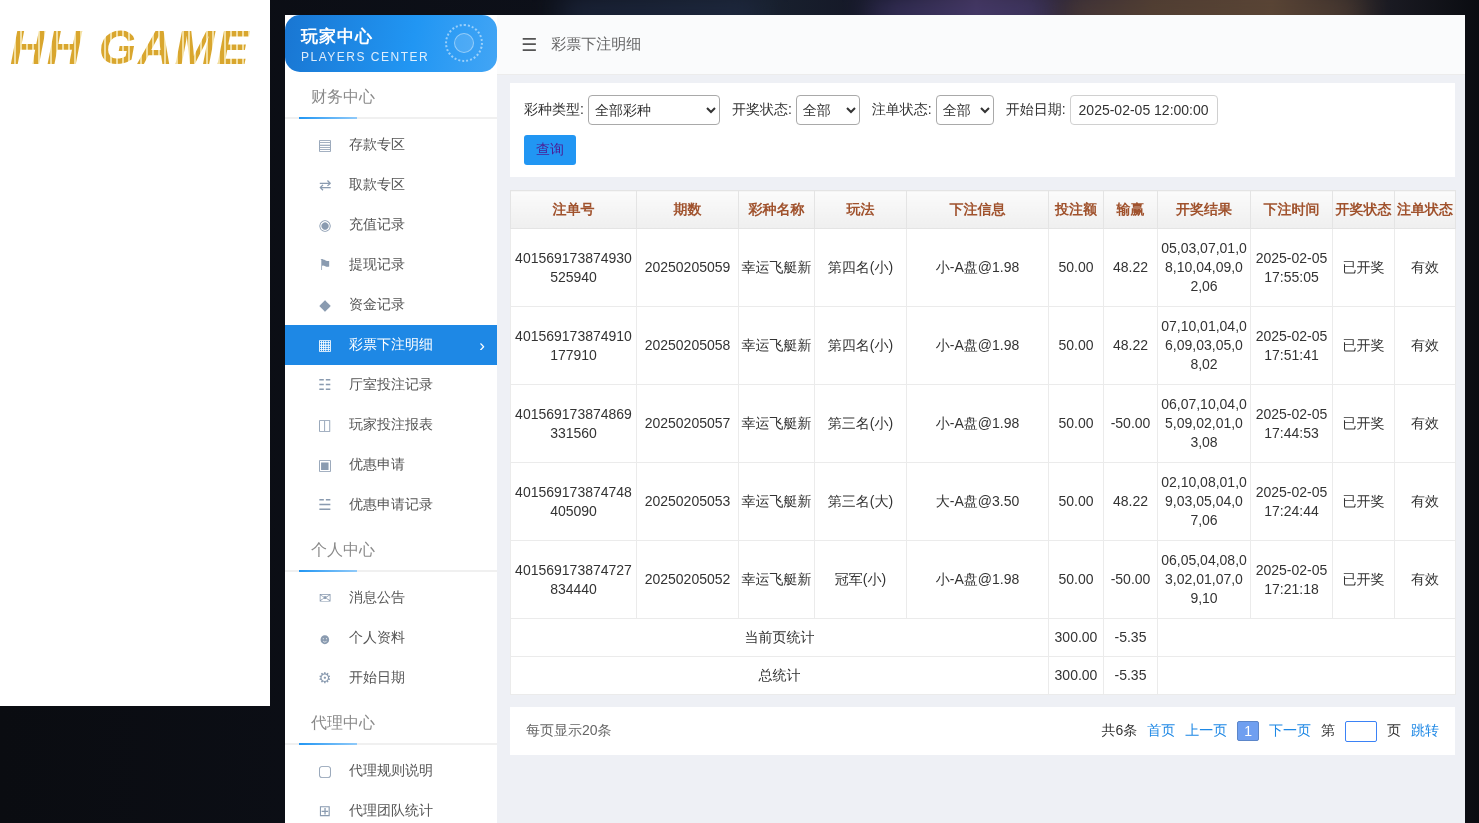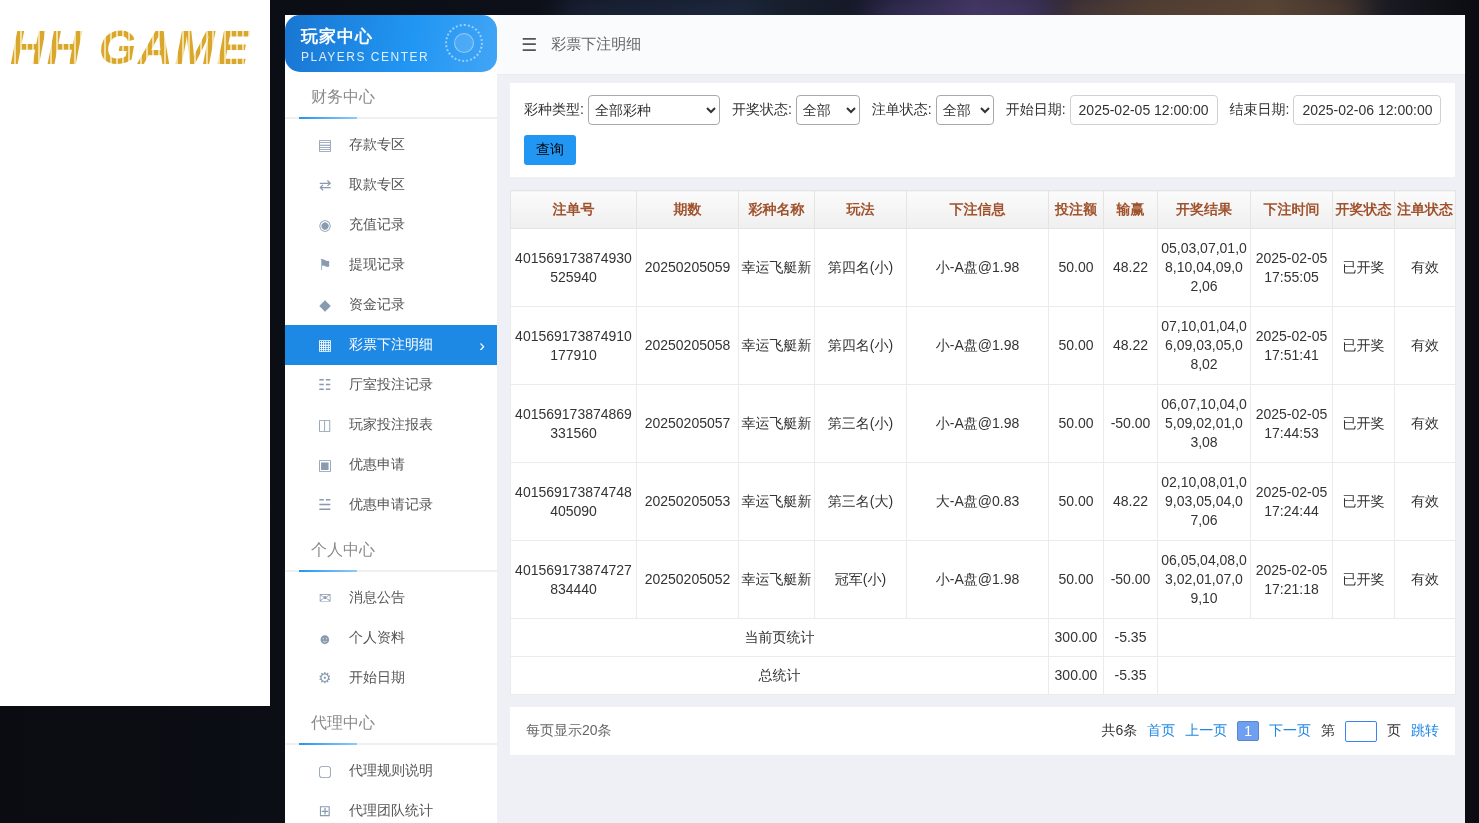--- a/index.html
+++ b/index.html
@@ -43,21 +43,21 @@
   .card { background:#fff; }
   .filter-card { padding:12px 14px 12px 14px; margin-bottom:13px; }
   .filter-row { display:flex; align-items:center; flex-wrap:nowrap; }
   .fgroup { display:flex; align-items:center; margin-right:12px; }
   .fgroup label { font-size:14px; color:#333; margin-right:4px; white-space:nowrap; }
   .fgroup select { height:30px; font-size:14px; color:#333; border:1px solid #a9a9a9; border-radius:4px; background:#fff; padding:0 2px;
     font-family:"Liberation Sans","DejaVu Sans",sans-serif; }
   .sel-type { width:132px; } .sel-draw { width:64px; } .sel-bet { width:58px; }
   .fgroup input[type="text"] { height:30px; width:148px; font-size:14px; color:#333; border:1px solid #d0d0d0; border-radius:4px; padding:0 8px;
     font-family:"Liberation Sans","DejaVu Sans",sans-serif; }
-  .btn-search { margin-top:10px; width:52px; height:30px; background:#2196F3; color:#000000; font-size:14px; border:none; border-radius:3px; cursor:pointer;
+  .btn-search { margin-top:10px; width:52px; height:30px; background:#2196F3; color:#4c1d95; font-size:14px; border:none; border-radius:3px; cursor:pointer;
     font-family:"Liberation Sans","DejaVu Sans",sans-serif; }
 
   table.bets { width:945px; table-layout:fixed; border-collapse:collapse; font-size:14px; color:#333; background:#fff; }
   table.bets th { border:1px solid #e4e4e4; background:linear-gradient(#fbfbfb,#efefef); color:#a0522d; font-weight:bold; height:38px; padding:8px 2px;margin-left:40px; }
   table.bets td { border:1px solid #ebebeb; text-align:center; padding:10px 2px; line-height:19px; word-break:break-all; vertical-align:middle; }
   table.bets td.keepwords { word-break:keep-all; }
   tr.summary-row td { height:38px; padding:9px 2px; }
 
   .pager-card { margin-top:12px; height:48px; display:flex; align-items:center; justify-content:space-between; padding:0 16px; }
   .pager-left { font-size:14px; color:#666; }
@@ -178,24 +178,20 @@
           <div class="fgroup">
             <label>注单状态:</label>
             <select class="sel-bet">
               <option>全部</option>
             </select>
           </div>
           <div class="fgroup">
             <label>开始日期:</label>
             <input type="text" value="2025-02-05 12:00:00" style="">
           </div>
-          <div class="fgroup">
-            <label>结束日期:</label>
-            <input type="text" value="2025-02-06 12:00:00" style="">
-          </div>
         </div>
         <button class="btn-search">查询</button>
       </div>
 
       <table class="bets">
         <colgroup>
           <col style="width:126px">
             <col style="width:102px">
             <col style="width:76px">
             <col style="width:92px">
@@ -260,21 +256,21 @@
               <td>06,07,10,04,05,09,02,01,03,08</td>
               <td class="keepwords">2025-02-05 17:44:53</td>
               <td>已开奖</td>
               <td>有效</td>
             </tr>
             <tr>
               <td>401569173874748405090</td>
               <td>20250205053</td>
               <td>幸运飞艇新</td>
               <td class="keepwords">第三名(大)</td>
-              <td class="keepwords">大-A盘@0.83</td>
+              <td class="keepwords">大-A盘@3.50</td>
               <td>50.00</td>
               <td>48.22</td>
               <td>02,10,08,01,09,03,05,04,07,06</td>
               <td class="keepwords">2025-02-05 17:24:44</td>
               <td>已开奖</td>
               <td>有效</td>
             </tr>
             <tr>
               <td>401569173874727834440</td>
               <td>20250205052</td>

